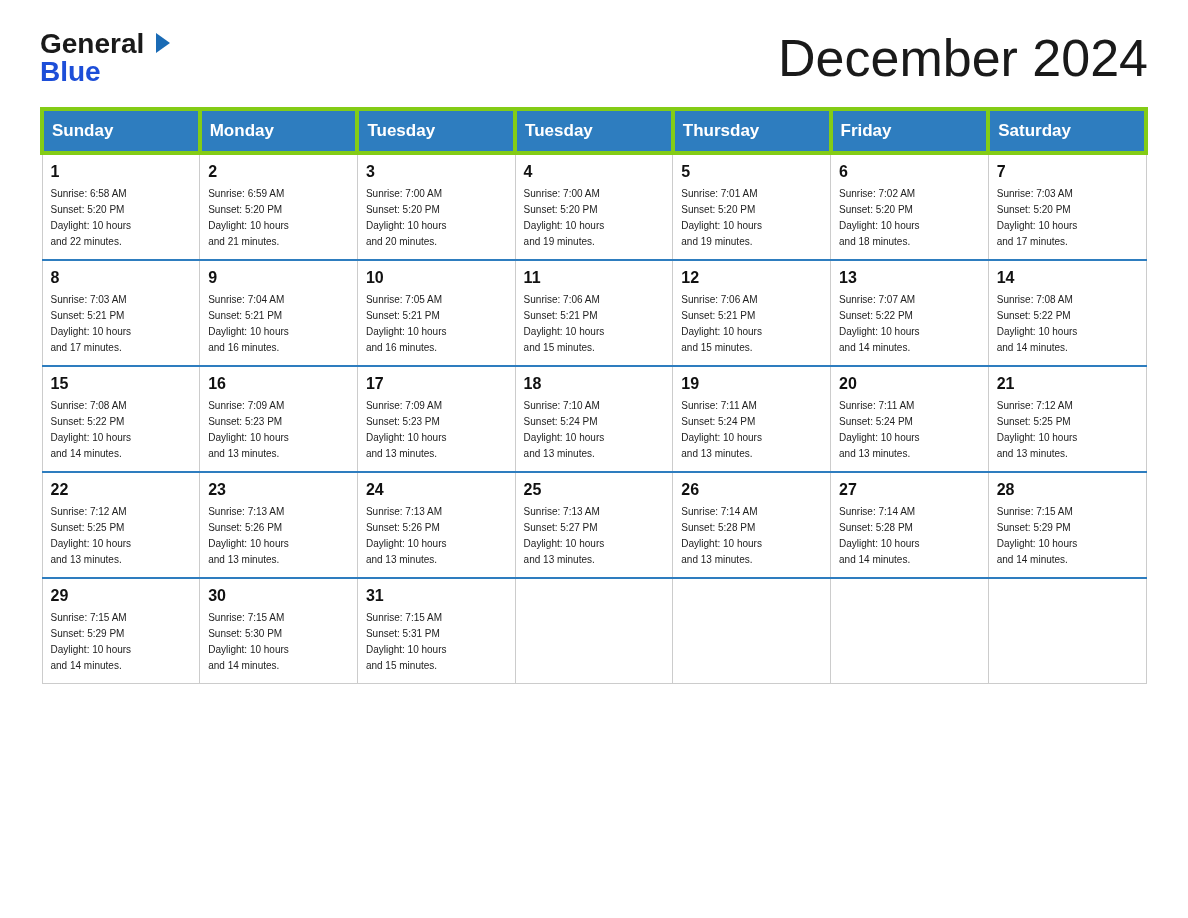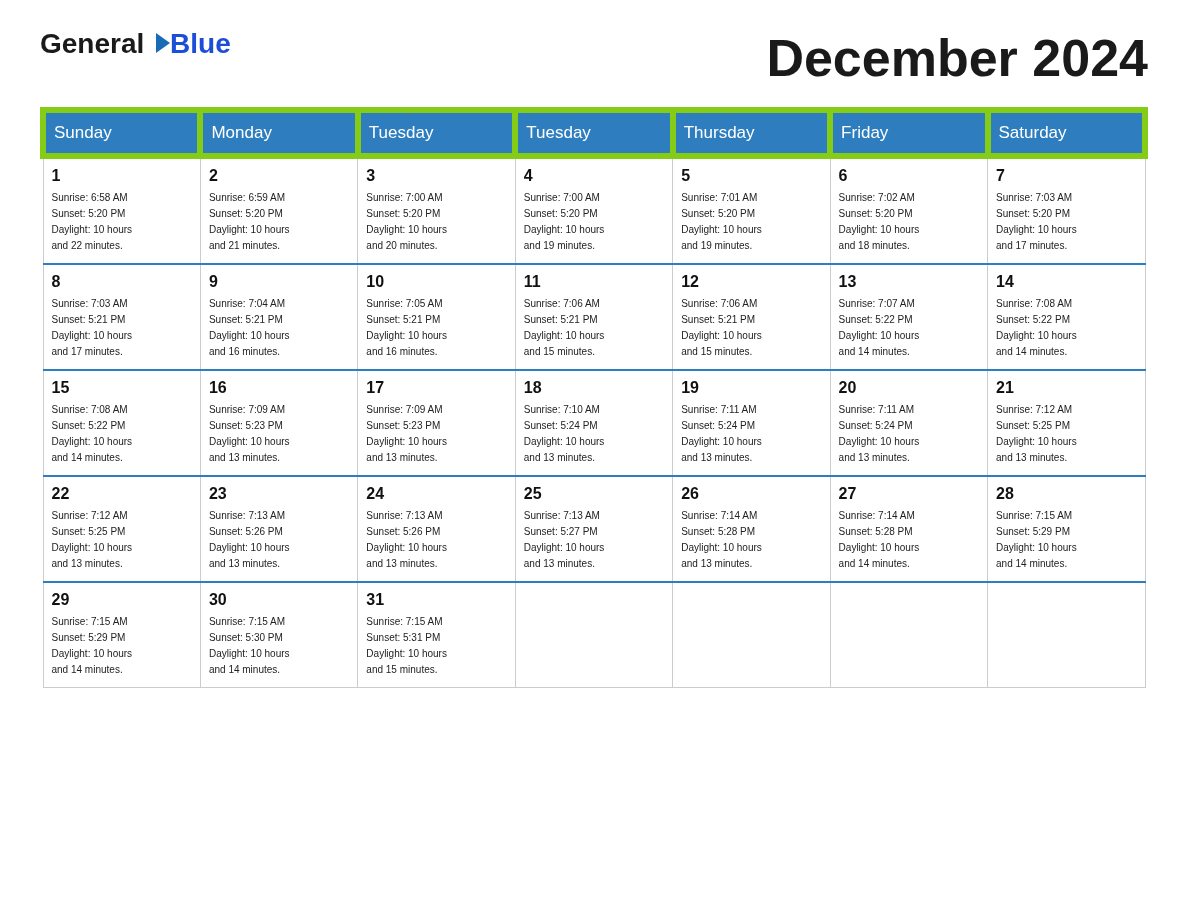--- a/index.html
+++ b/index.html
@@ -38,42 +38,42 @@
       border-top: 10px solid transparent;
       border-bottom: 10px solid transparent;
       display: inline-block;
       margin-left: 4px;
     }
     .title-block {
       text-align: right;
     }
     .month-title {
       font-size: 52px;
-      font-weight: bold;
+      font-weight: normal;
       color: #1a1a1a;
       line-height: 1.1;
     }
     .location-title {
       font-size: 22px;
       color: #333;
       margin-top: 4px;
     }
     table {
       width: 100%;
       border-collapse: collapse;
       table-layout: fixed;
     }
     thead tr th {
       background-color: #2e7dbf;
       color: #fff;
       padding: 10px 8px;
       font-size: 17px;
-      font-weight: normal;
+      font-weight: bold;
       text-align: left;
-      border: 6px solid #84cc16;
+      border: 4px solid #84cc16;
     }
     tbody tr td {
       vertical-align: top;
       padding: 8px 8px 10px 8px;
       border: 1px solid #ccc;
       border-top: 2px solid #2e7dbf;
       font-size: 13px;
       color: #222;
       min-height: 90px;
     }
@@ -88,21 +88,21 @@
       font-size: 10px;
       color: #222;
       line-height: 1.5;
     }
     td.empty {
       background: #fff;
       border-top: 2px solid #2e7dbf;
     }
     .logo-wrapper {
       display: flex;
-      flex-direction: row;
+      flex-direction: column;
     }
   </style>
 </head>
 <body>
 
 <div class="header">
   <div class="logo-wrapper">
     <div class="logo-general">
       <span>General</span>
       <span class="logo-arrow"></span>

